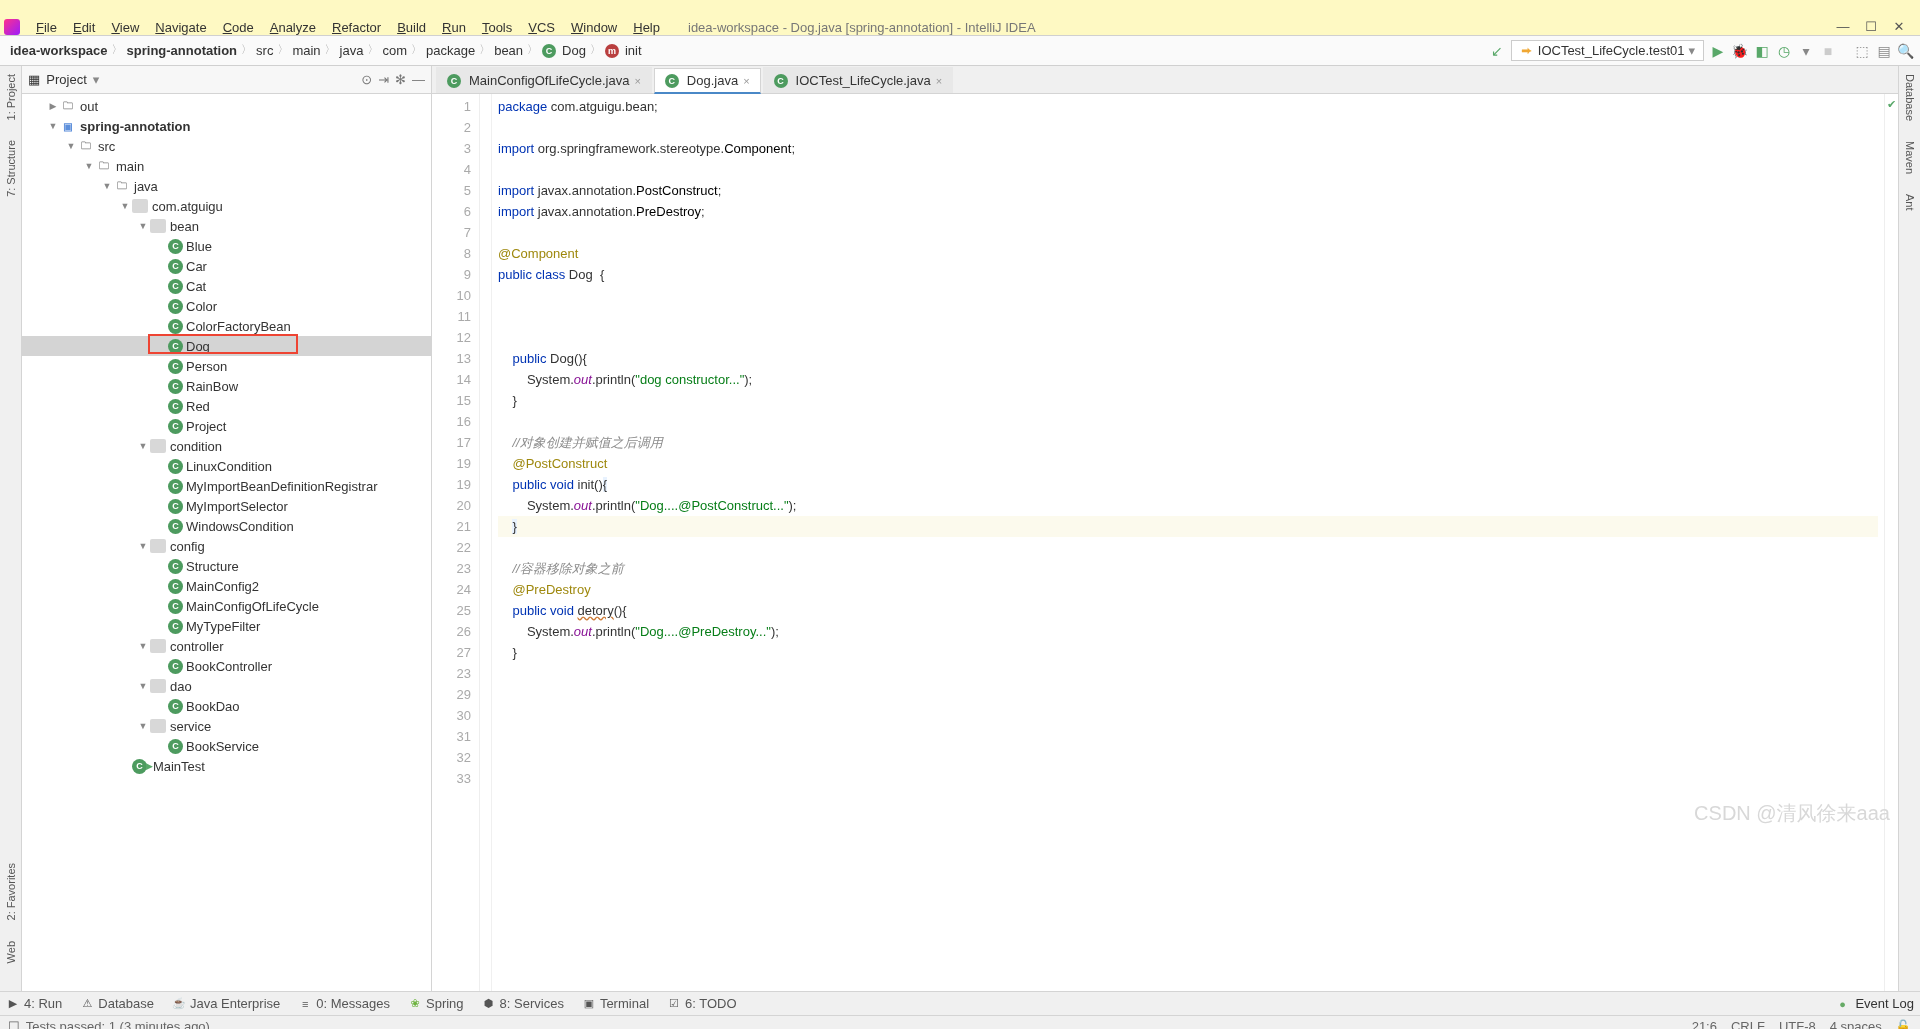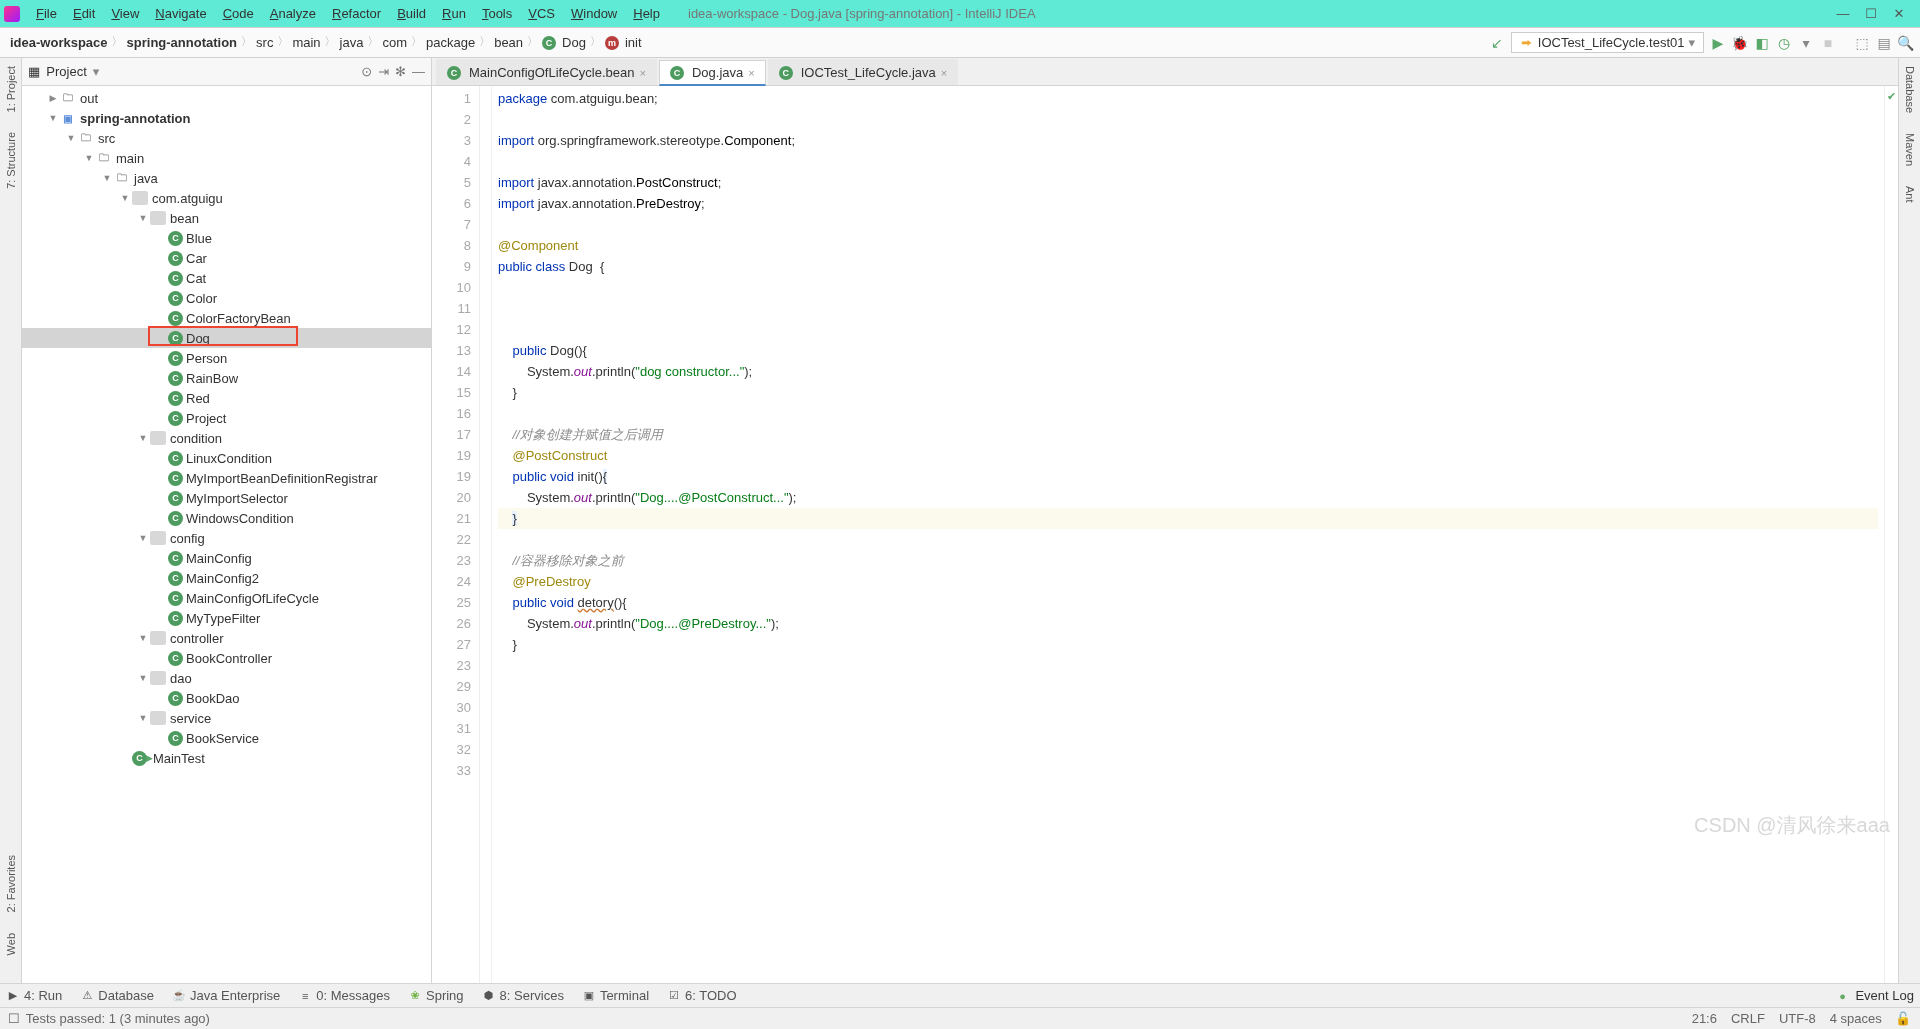--- a/index.html
+++ b/index.html
@@ -1,17 +1,17 @@
 <!DOCTYPE html>
 <html><head>
 <meta charset="utf-8">
 <style>
 *{box-sizing:border-box;margin:0;padding:0;font-family:"Segoe UI",Arial,sans-serif;font-size:13px;user-select:none}
 body{background:#f7f7f7;color:#333;overflow:hidden;width:1920px;height:1029px;position:relative}
-.menubar{height:28px;background:#5eead4;display:flex;align-items:center;padding:0 4px;border-bottom:1px solid #d0d0d0}
+.menubar{height:36px;background:#fef9c3;display:flex;align-items:flex-end;padding:0 4px;border-bottom:1px solid #d0d0d0}
 .app-ico{width:16px;height:16px;background:linear-gradient(135deg,#ff318c,#9b1cfc);border-radius:3px;margin-right:8px}
 .menu-item{padding:2px 8px;cursor:default}
 .title-text{margin-left:20px;color:#777}
 .win-ctrl{margin-left:auto;display:flex;gap:10px;padding-right:8px}
 .win-btn{width:18px;height:18px;display:flex;align-items:center;justify-content:center;color:#555}
 .nav-bar{height:30px;background:#fafafa;display:flex;align-items:center;padding:0 6px;border-bottom:1px solid #d0d0d0;gap:4px}
 .crumb{padding:1px 4px;display:flex;align-items:center;gap:3px}
 .chev{color:#aaa;font-size:11px}
 .nav-right{margin-left:auto;display:flex;align-items:center;gap:6px}
 .run-sel{border:1px solid #ccc;padding:2px 8px;background:#fff;display:flex;align-items:center;gap:4px}
@@ -58,21 +58,21 @@
 .bottom-tabs{height:24px;background:#f0f0f0;border-top:1px solid #d4d4d4;display:flex;align-items:center;padding:0 6px;gap:18px;font-size:12px}
 .bt-item{display:flex;align-items:center;gap:4px;color:#555}
 .bt-right{margin-left:auto;display:flex;align-items:center;gap:6px}
 .status-bar{height:22px;background:#f0f0f0;border-top:1px solid #d4d4d4;display:flex;align-items:center;padding:0 8px;font-size:12px;color:#666}
 .status-right{margin-left:auto;display:flex;gap:14px;align-items:center}
 .c-ico{width:14px;height:14px;border-radius:50%;background:#4d9b5f;color:#fff;display:inline-flex;align-items:center;justify-content:center;font-size:9px;font-weight:bold;margin-right:3px}
 .m-ico{width:14px;height:14px;border-radius:50%;background:#b93f3f;color:#fff;display:inline-flex;align-items:center;justify-content:center;font-size:9px;font-weight:bold;margin-right:3px}
 .run-ico{width:14px;height:14px;display:inline-flex;align-items:center;justify-content:center;color:#f0a732;font-size:11px}
 .sm-ico{width:14px;height:14px;display:inline-flex;align-items:center;justify-content:center;font-size:11px}
 .u{text-decoration:underline}
-.watermark{position:absolute;right:30px;bottom:190px;font-size:20px;color:#d8d8d8;font-family:sans-serif}
+.watermark{position:absolute;right:30px;bottom:202px;font-size:20px;color:#d8d8d8;font-family:sans-serif}
 </style>
 </head>
 <body>
 
 <div class="menubar">
   <div class="app-ico"></div>
   <div id="menu-items"><span class="menu-item"><span class="u">F</span>ile</span><span class="menu-item"><span class="u">E</span>dit</span><span class="menu-item"><span class="u">V</span>iew</span><span class="menu-item"><span class="u">N</span>avigate</span><span class="menu-item"><span class="u">C</span>ode</span><span class="menu-item"><span class="u">A</span>nalyze</span><span class="menu-item"><span class="u">R</span>efactor</span><span class="menu-item"><span class="u">B</span>uild</span><span class="menu-item"><span class="u">R</span>un</span><span class="menu-item"><span class="u">T</span>ools</span><span class="menu-item"><span class="u">V</span>CS</span><span class="menu-item"><span class="u">W</span>indow</span><span class="menu-item"><span class="u">H</span>elp</span></div>
   <div class="title-text">idea-workspace - Dog.java [spring-annotation] - IntelliJ IDEA</div>
   <div class="win-ctrl">
     <div class="win-btn">—</div>
@@ -259,21 +259,21 @@
           <span>WindowsCondition</span>
         </div>
         <div class="tree-node" style="padding-left: 114px;">
           <span class="arrow">▼</span>
           <span class="ico-pkg"></span>
           <span>config</span>
         </div>
         <div class="tree-node" style="padding-left: 132px;">
           <span class="arrow"></span>
           <span class="c-ico" style="width:15px;height:15px">C</span>
-          <span>MainConfig</span>
+          <span>Structure</span>
         </div>
         <div class="tree-node" style="padding-left: 132px;">
           <span class="arrow"></span>
           <span class="c-ico" style="width:15px;height:15px">C</span>
           <span>MainConfig2</span>
         </div>
         <div class="tree-node" style="padding-left: 132px;">
           <span class="arrow"></span>
           <span class="c-ico" style="width:15px;height:15px">C</span>
           <span>MainConfigOfLifeCycle</span>
@@ -319,21 +319,21 @@
           <span style="color:#59a869;font-size:9px;margin-left:-4px">▶</span>
           <span>MainTest</span>
         </div>
       </div>
   </div>
 
   <div class="editor-area">
     <div class="tabs" id="tabs">
         <div class="tab">
           <span class="c-ico">C</span>
-          <span>MainConfigOfLifeCycle.bean</span>
+          <span>MainConfigOfLifeCycle.java</span>
           <span class="tab-close">×</span>
         </div>
         <div class="tab act">
           <span class="c-ico">C</span>
           <span>Dog.java</span>
           <span class="tab-close">×</span>
         </div>
         <div class="tab">
           <span class="c-ico">C</span>
           <span>IOCTest_LifeCycle.java</span>

